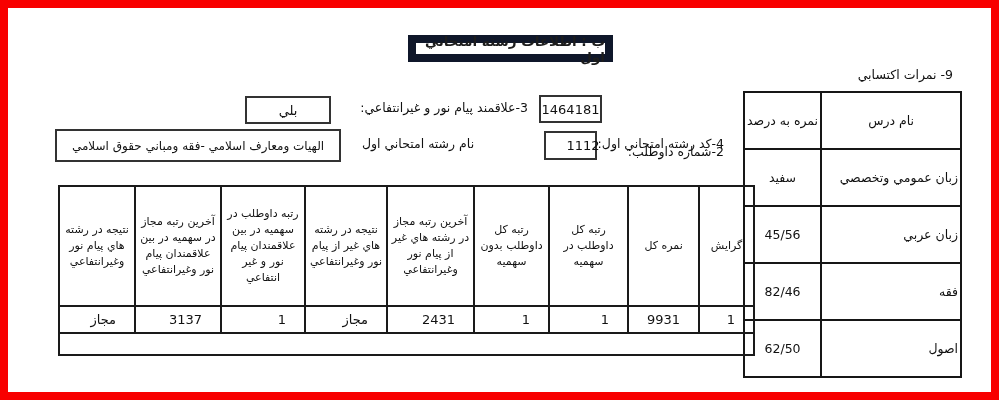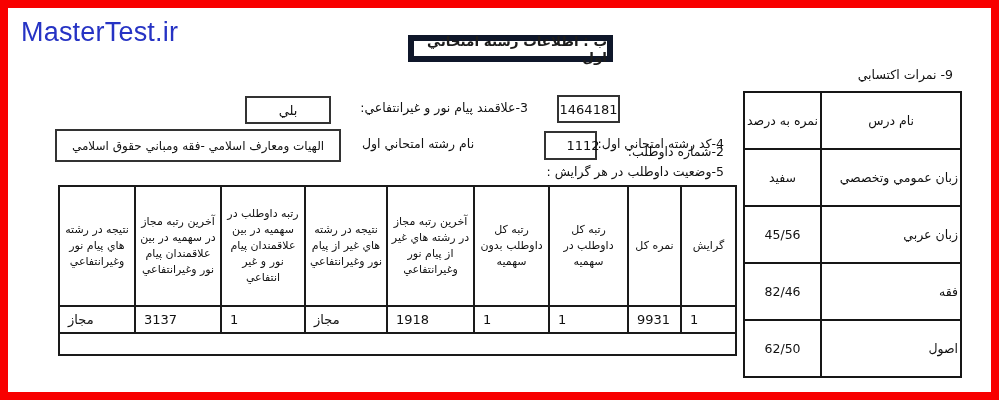--- a/index.html
+++ b/index.html
@@ -9,21 +9,21 @@
     font-family:"DejaVu Sans", sans-serif; color:#111;
   }
   .logo {
     position:absolute; left:13px; top:9px;
     font-family:"Liberation Sans","DejaVu Sans",sans-serif;
     font-size:27px; color:#2633c4; font-weight:500; letter-spacing:.2px;
     cursor:pointer;
   }
   .section-title {
     position:absolute; left:400px; top:27px; width:205px; height:27px;
-    border:6px solid #0f172a; box-sizing:border-box;
+    border:8px solid #0f172a; box-sizing:border-box;
     display:flex; align-items:center; justify-content:center;
     direction:rtl; font-size:13.5px; font-weight:bold; color:#1c1c1c;
   }
   .scores-heading {
     position:absolute; left:735px; top:59px; width:210px;
     direction:rtl; text-align:right; font-size:12.5px; color:#111;
   }
   table { border-collapse:collapse; table-layout:fixed; }
   .scores-table {
     position:absolute; left:735px; top:83px; direction:rtl;
@@ -48,29 +48,28 @@
   .status-heading {
     position:absolute; left:530px; top:156px; width:186px;
     direction:rtl; text-align:right; font-size:12.5px;
   }
   .status-table { position:absolute; left:50px; top:177px; direction:rtl; }
   .status-table th, .status-table td { border:2px solid #1a1a1a; overflow:hidden; }
   .status-table th {
     height:116px; vertical-align:middle; text-align:center;
     font-weight:normal; font-size:11px; line-height:1.45; padding:1px 2px;
   }
-  .status-table td { height:25px; text-align:left; font-size:13px; padding:0 8px; }
+  .status-table td { height:25px; text-align:right; font-size:13px; padding:0 18px; }
   .status-table td.blank { height:20px; }
 </style>
 </head>
 <body>
 
 <div class="page">
 
-  <div class="logo">MasterTest.ir</div>
 
   <div class="section-title">ب : اطلاعات رشته امتحاني اول</div>
 
   <div class="scores-heading">9- نمرات اكتسابي</div>
   <table class="scores-table" dir="rtl">
     <colgroup>
         <col style="width:140px">
         <col style="width:68px">
       </colgroup>
     <tbody>
@@ -91,30 +90,29 @@
       <td class="score">82/46</td>
     </tr>
     <tr>
       <td class="course">اصول</td>
       <td class="score">62/50</td>
     </tr>
   </tbody>
     </table>
 
   <div class="field-label" style="left:590px; top:92px; width:126px;margin-top:44px;">2-شماره داوطلب:</div>
-  <div class="value-box" style="left:531px; top:87px; width:63px; height:28px;margin-left:18px;">1464181</div>
+  <div class="value-box" style="left:531px; top:87px; width:63px; height:28px;">1464181</div>
   <div class="field-label" style="left:335px; top:92px; width:185px;">3-علاقمند پيام نور و غيرانتفاعي:</div>
   <div class="value-box" style="left:237px; top:88px; width:86px; height:28px;">بلي</div>
 
   <div class="field-label" style="left:592px; top:128px; width:124px;">4-كد رشته امتحاني اول:</div>
   <div class="value-box" style="left:536px; top:123px; width:53px; height:29px;padding-left:25px;">1112</div>
   <div class="field-label" style="left:345px; top:128px; width:130px; text-align:center;">نام رشته امتحاني اول</div>
   <div class="value-box" style="left:47px; top:121px; width:286px; height:33px; font-size:12px;">الهيات ومعارف اسلامي -فقه ومباني حقوق اسلامي</div>
 
-  <div class="status-heading">5-وضعيت داوطلب در هر گرايش :</div>
   <table class="status-table" dir="rtl">
     <colgroup>
       <col style="width:55px">
         <col style="width:53px">
         <col style="width:79px">
       <col style="width:75px">
         <col style="width:87px">
         <col style="width:82px">
       <col style="width:84px">
         <col style="width:86px">
@@ -130,21 +128,21 @@
       <th>نتيجه در رشته هاي غير از پيام نور وغيرانتفاعي</th>
       <th>رتبه داوطلب در سهميه در بين علاقمندان پيام نور و غير انتفاعي</th>
       <th>آخرين رتبه مجاز در سهميه در بين علاقمندان پيام نور وغيرانتفاعي</th>
       <th>نتيجه در رشته هاي پيام نور وغيرانتفاعي</th>
     </tr>
     <tr>
       <td>1</td>
       <td>9931</td>
       <td>1</td>
       <td>1</td>
-      <td>1918</td>
+      <td>2431</td>
       <td>مجاز</td>
       <td>1</td>
       <td>3137</td>
       <td>مجاز</td>
     </tr>
     <tr>
       <td class="blank" colspan="9"></td>
     </tr>
   </tbody>
     </table>

